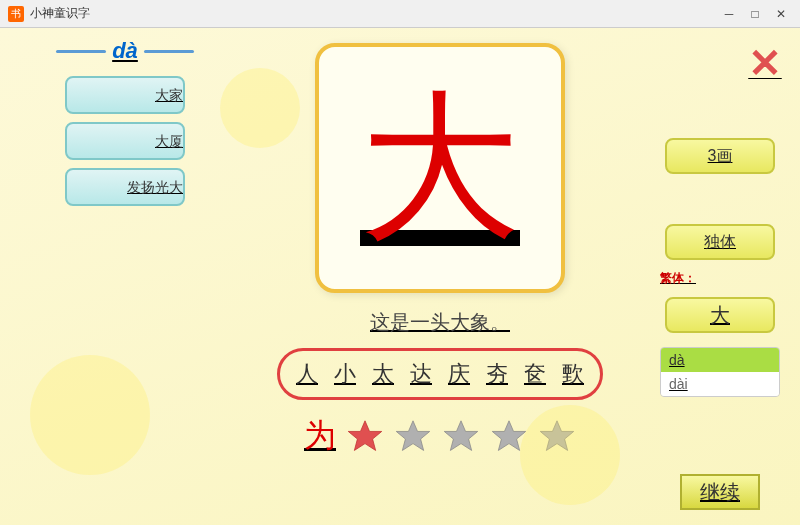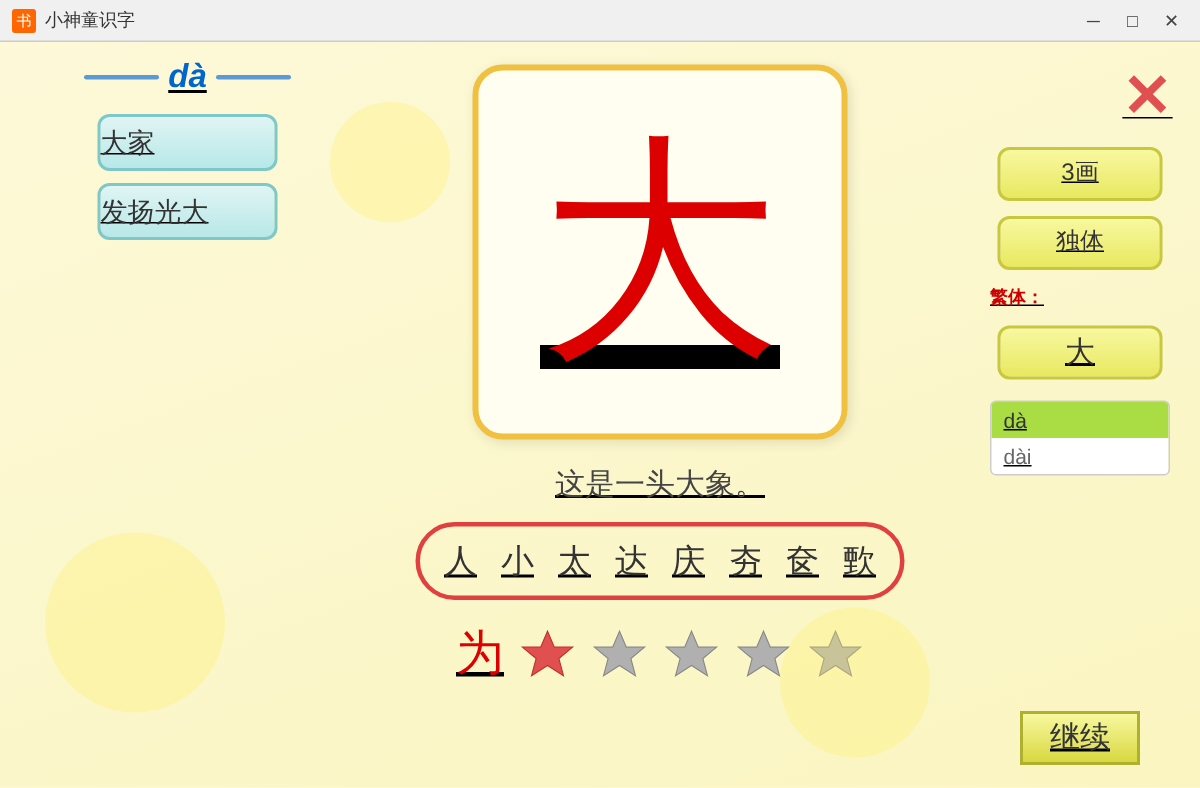--- a/index.html
+++ b/index.html
@@ -102,24 +102,24 @@
       font-style: italic;
       font-weight: bold;
     }
 
     .word-btn {
       width: 120px;
       height: 38px;
       background: linear-gradient(180deg, #e0f4f4 0%, #b8e8e8 100%);
       border: 2px solid #7fc8c8;
       border-radius: 8px;
-      font-size: 18px;
-      color: #333;
-      cursor: pointer;
-      text-align: left;
+      font-size: 14px;
+      color: #333;
+      cursor: pointer;
+      text-align: right;
       line-height: 34px;
     }
 
     
     .center-panel {
       flex: 1;
       display: flex;
       flex-direction: column;
       align-items: center;
       padding: 15px 0 10px 0;
@@ -212,20 +212,21 @@
       width: 110px;
       height: 36px;
       background: linear-gradient(180deg, #f8f8a0 0%, #e8e860 100%);
       border: 2px solid #c8c840;
       border-radius: 8px;
       font-size: 16px;
       color: #333;
       text-align: center;
       line-height: 32px;
       cursor: default;
+      margin-top: 40px;
     }
 
     .fanti-label {
       font-size: 12px;
       color: #cc0000;
       font-weight: bold;
       align-self: flex-start;
       margin-left: 10px;
     }
 
@@ -306,20 +307,21 @@
   <div class="circle-bg" style="width:80px;height:80px;top:40px;left:220px;"></div>
   <div class="circle-bg" style="width:100px;height:100px;bottom:30px;right:180px;"></div>
 
   <div class="left-panel">
     <div class="pinyin-header">
       <div class="pinyin-line"></div>
       <span class="pinyin-text">dà</span>
       <div class="pinyin-line"></div>
     </div>
     <button class="word-btn">大家</button>
+    <button class="word-btn">大厦</button>
     <button class="word-btn">发扬光大</button>
   </div>
 
   <div class="center-panel">
     <div class="char-card">
       <span class="main-char">大</span>
     </div>
     <div class="sentence">这是一头大象。</div>
     <div class="choices-container">
       <div class="choices-oval">

